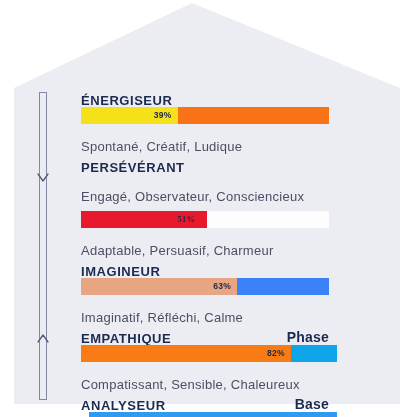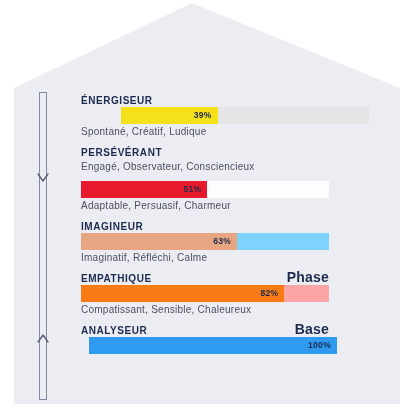--- a/index.html
+++ b/index.html
@@ -50,21 +50,21 @@
     position: relative;
     margin-bottom: 9px;
   }
   .row:last-child { margin-bottom: 0; }
 
   .row-head {
     position: relative;
     height: 13px;
   }
   .row-title {
-    font-size: 10px;
+    font-size: 13px;
     font-weight: bold;
     letter-spacing: 0.55px;
     color: #1b2a4e;
     line-height: 13px;
     white-space: nowrap;
   }
   .row-tag {
     position: absolute;
     right: 0;
     top: -1px;
@@ -94,22 +94,22 @@
     height: 17px;
     line-height: 17px;
     font-size: 8.5px;
     font-weight: bold;
     color: #1b2a4e;
     letter-spacing: 0.3px;
   }
   .pct.inside { right: 6px; }
 
   .row-sub {
-    margin-top: 3px;
-    font-size: 10px;
+    margin-top: 18px;
+    font-size: 13px;
     color: #4a4f63;
     letter-spacing: 0.25px;
     line-height: 10px;
     white-space: nowrap;
   }
 </style>
 </head>
 <body>
 
 <div id="stage">
@@ -124,61 +124,61 @@
     <polyline points="4,250 9,243 14,250" fill="none" stroke="#555C75" stroke-width="1.3" stroke-linecap="round" stroke-linejoin="round"></polyline>
   </svg>
 
   <div class="rows">
 
     <div class="row">
       <div class="row-head">
         <div class="row-title">ÉNERGISEUR</div>
         <div class="row-tag"></div>
       </div>
-      <div class="track" style="background: #e5e5e5; margin-left: 40px;">
+      <div class="track" style="background: #f97316;">
         <div class="fill" id="fill-0" style="width: 39%; background: rgb(245, 225, 26);"></div>
         <div class="pct inside" id="pct-0" style="right: auto; left: calc(39% - 30px); width: 24px; text-align: right;">39%</div>
       </div>
       <div class="row-sub">Spontané, Créatif, Ludique</div>
     </div>
 
     <div class="row">
       <div class="row-head">
         <div class="row-title">PERSÉVÉRANT</div>
         <div class="row-tag"></div>
       </div>
       <div class="row-sub">Engagé, Observateur, Consciencieux</div>
     </div>
 
     <div class="row">
       <div class="track" style="background: rgb(253, 253, 253);">
         <div class="fill" id="fill-2" style="width: 51%; background: rgb(232, 25, 44);"></div>
-        <div class="pct inside" id="pct-2" style="right: auto; left: calc(51% - 30px); width: 24px; text-align: right;">51%</div>
+        <div class="pct inside" id="pct-2" style="right: auto; left: calc(51% - 30px); width: 24px; text-align: left; font-family: Liberation Serif, serif;">51%</div>
       </div>
       <div class="row-sub">Adaptable, Persuasif, Charmeur</div>
     </div>
 
     <div class="row">
       <div class="row-head">
         <div class="row-title">IMAGINEUR</div>
         <div class="row-tag"></div>
       </div>
-      <div class="track" style="background: #7dd3fc;">
+      <div class="track" style="background: #3b82f6;">
         <div class="fill" id="fill-3" style="width: 63%; background: rgb(232, 165, 129);"></div>
         <div class="pct inside" id="pct-3" style="right: auto; left: calc(63% - 30px); width: 24px; text-align: right;">63%</div>
       </div>
       <div class="row-sub">Imaginatif, Réfléchi, Calme</div>
     </div>
 
     <div class="row">
       <div class="row-head">
         <div class="row-title">EMPATHIQUE</div>
         <div class="row-tag">Phase</div>
       </div>
-      <div class="track" style="background: #fca5a5;">
+      <div class="track" style="background: #0ea5e9; padding-left: 8px;">
         <div class="fill" id="fill-4" style="width: 82%; background: rgb(249, 123, 22);"></div>
         <div class="pct inside" id="pct-4" style="right: auto; left: calc(82% - 30px); width: 24px; text-align: right;">82%</div>
       </div>
       <div class="row-sub">Compatissant, Sensible, Chaleureux</div>
     </div>
 
     <div class="row">
       <div class="row-head">
         <div class="row-title">ANALYSEUR</div>
         <div class="row-tag">Base</div>

